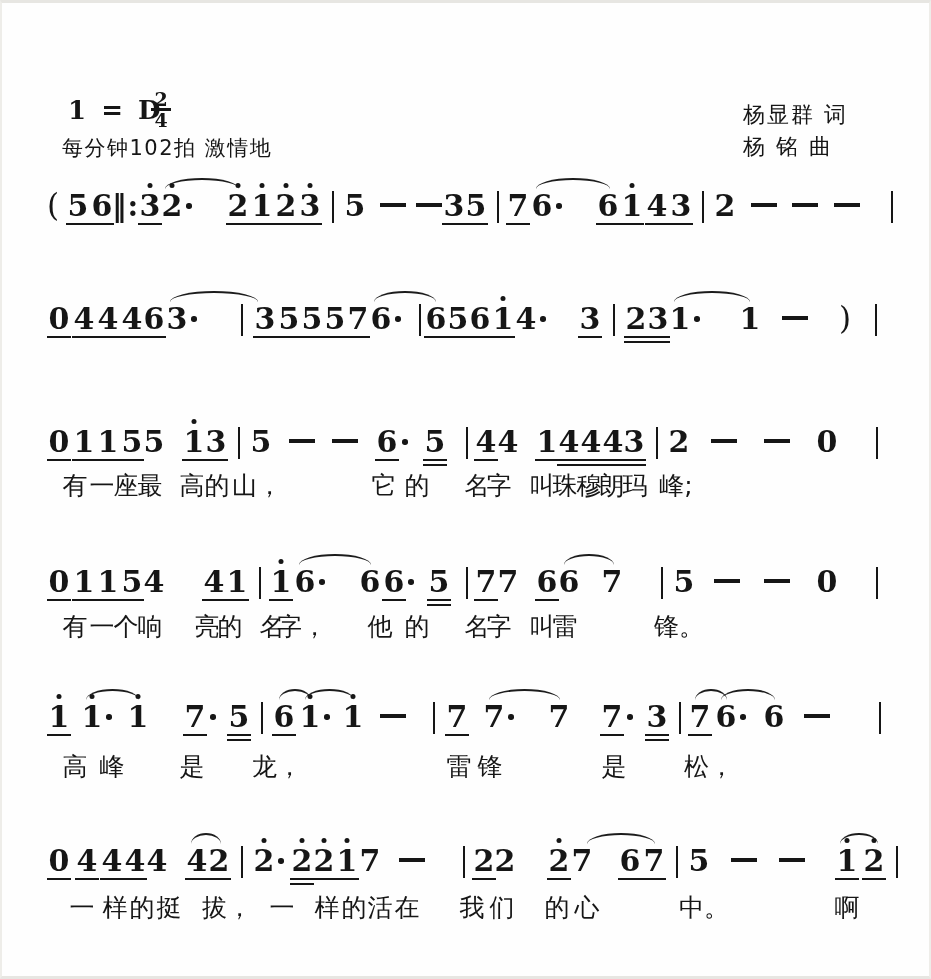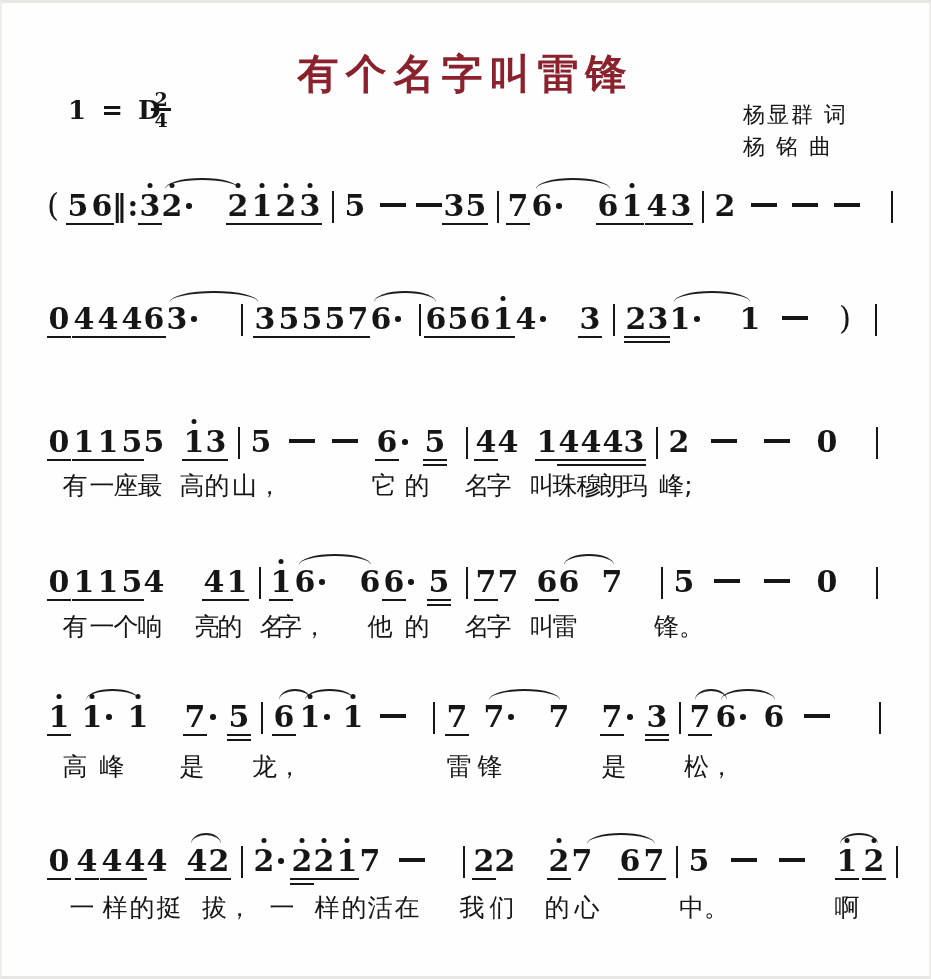--- a/index.html
+++ b/index.html
@@ -23,23 +23,23 @@
   .augdot{position:absolute;width:5.5px;height:5.5px;border-radius:50%;background:#161616}
   .rep{position:absolute;font-family:"DejaVu Serif",serif;font-weight:700;font-size:29px;line-height:32px;letter-spacing:1px}
   .paren{position:absolute;font-family:"DejaVu Serif",serif;font-size:31px;line-height:34px}
   .slur{position:absolute;height:11px;border-top:2.6px solid #1c1c1c;border-radius:50% 50% 0 0/100% 100% 0 0}
   .lyric{position:absolute;width:36px;text-align:center;font-size:25px;white-space:nowrap}
 </style>
 </head>
 <body>
 
 <div class="page">
-  <div class="title">有个名字叫雷锋</div>
   <div class="keysig">1 = D</div>
   <div class="fraction">
     <span>2</span>
     <span class="fbar"></span>
     <span>4</span>
   </div>
+  <div class="tempo">每分钟102拍  激情地</div>
   <div class="credit1">杨显群 词</div>
   <div class="credit2">杨 铭 曲</div>
   <div class="score"><span class="" style="position: static;"><span class="paren" style="left: 45px; top: 185px;">(</span><span class="tok" style="left: 62px; top: 187px;">5<span class="ul ul0"></span></span><span class="tok" style="left: 86px; top: 187px;">6<span class="ul ul0"></span></span><span class="rep" style="left: 110px; top: 187px;">‖:</span><span class="tok" style="left: 134px; top: 187px;">3<span class="od"></span><span class="ul ul0"></span></span><span class="tok" style="left: 156px; top: 187px;">2<span class="od"></span></span><span class="augdot" style="left: 184.3px; top: 200px;"></span><span class="tok" style="left: 222px; top: 187px;">2<span class="od"></span><span class="ul ul0"></span></span><span class="tok" style="left: 246px; top: 187px;">1<span class="od"></span><span class="ul ul0"></span></span><span class="tok" style="left: 270px; top: 187px;">2<span class="od"></span><span class="ul ul0"></span></span><span class="tok" style="left: 294px; top: 187px;">3<span class="od"></span><span class="ul ul0"></span></span><span class="barline" style="left: 329.7px; top: 188px;"></span><span class="tok" style="left: 339px; top: 187px;">5</span><span class="dashline" style="left: 378px; top: 200px;"></span><span class="dashline" style="left: 414px; top: 200px;"></span><span class="tok" style="left: 438px; top: 187px;">3<span class="ul ul0"></span></span><span class="tok" style="left: 460px; top: 187px;">5<span class="ul ul0"></span></span><span class="barline" style="left: 494.7px; top: 188px;"></span><span class="tok" style="left: 502px; top: 187px;">7<span class="ul ul0"></span></span><span class="tok" style="left: 526px; top: 187px;">6</span><span class="augdot" style="left: 554.3px; top: 200px;"></span><span class="tok" style="left: 592px; top: 187px;">6<span class="ul ul0"></span></span><span class="tok" style="left: 616px; top: 187px;">1<span class="od"></span><span class="ul ul0"></span></span><span class="tok" style="left: 641px; top: 187px;">4<span class="ul ul0"></span></span><span class="tok" style="left: 665px; top: 187px;">3<span class="ul ul0"></span></span><span class="barline" style="left: 699.7px; top: 188px;"></span><span class="tok" style="left: 709px; top: 187px;">2</span><span class="dashline" style="left: 749px; top: 200px;"></span><span class="dashline" style="left: 790px; top: 200px;"></span><span class="dashline" style="left: 832px; top: 200px;"></span><span class="barline" style="left: 888.7px; top: 188px;"></span><span class="slur" style="left: 163px; width: 74px; top: 175px;"></span><span class="slur" style="left: 534px; width: 74px; top: 175px;"></span></span><span class="" style="position: static;"><span class="tok" style="left: 43px; top: 300px;">0<span class="ul ul0"></span></span><span class="tok" style="left: 68px; top: 300px;">4<span class="ul ul0"></span></span><span class="tok" style="left: 92px; top: 300px;">4<span class="ul ul0"></span></span><span class="tok" style="left: 116px; top: 300px;">4<span class="ul ul0"></span></span><span class="tok" style="left: 138px; top: 300px;">6<span class="ul ul0"></span></span><span class="tok" style="left: 161px; top: 300px;">3</span><span class="augdot" style="left: 189.3px; top: 313px;"></span><span class="barline" style="left: 238.7px; top: 301px;"></span><span class="tok" style="left: 249px; top: 300px;">3<span class="ul ul0"></span></span><span class="tok" style="left: 273px; top: 300px;">5<span class="ul ul0"></span></span><span class="tok" style="left: 296px; top: 300px;">5<span class="ul ul0"></span></span><span class="tok" style="left: 319px; top: 300px;">5<span class="ul ul0"></span></span><span class="tok" style="left: 342px; top: 300px;">7<span class="ul ul0"></span></span><span class="tok" style="left: 365px; top: 300px;">6</span><span class="augdot" style="left: 393.3px; top: 313px;"></span><span class="barline" style="left: 416.7px; top: 301px;"></span><span class="tok" style="left: 420px; top: 300px;">6<span class="ul ul0"></span></span><span class="tok" style="left: 442px; top: 300px;">5<span class="ul ul0"></span></span><span class="tok" style="left: 464px; top: 300px;">6<span class="ul ul0"></span></span><span class="tok" style="left: 487px; top: 300px;">1<span class="od"></span><span class="ul ul0"></span></span><span class="tok" style="left: 510px; top: 300px;">4</span><span class="augdot" style="left: 538.3px; top: 313px;"></span><span class="tok" style="left: 574px; top: 300px;">3<span class="ul ul0"></span></span><span class="barline" style="left: 610.7px; top: 301px;"></span><span class="tok" style="left: 620px; top: 300px;">2<span class="ul ul0"></span><span class="ul ul1"></span></span><span class="tok" style="left: 642px; top: 300px;">3<span class="ul ul0"></span><span class="ul ul1"></span></span><span class="tok" style="left: 664px; top: 300px;">1</span><span class="augdot" style="left: 692.3px; top: 313px;"></span><span class="tok" style="left: 734px; top: 300px;">1</span><span class="dashline" style="left: 780px; top: 313px;"></span><span class="paren" style="left: 837px; top: 298px;">)</span><span class="barline" style="left: 872.7px; top: 301px;"></span><span class="slur" style="left: 168px; width: 88px; top: 288px;"></span><span class="slur" style="left: 372px; width: 62px; top: 288px;"></span><span class="slur" style="left: 672px; width: 76px; top: 288px;"></span></span><span class="" style="position: static;"><span class="tok" style="left: 43px; top: 423px;">0<span class="ul ul0"></span></span><span class="tok" style="left: 68px; top: 423px;">1<span class="ul ul0"></span></span><span class="tok" style="left: 92px; top: 423px;">1<span class="ul ul0"></span></span><span class="tok" style="left: 116px; top: 423px;">5<span class="ul ul0"></span></span><span class="tok" style="left: 138px; top: 423px;">5</span><span class="tok" style="left: 178px; top: 423px;">1<span class="od"></span><span class="ul ul0"></span></span><span class="tok" style="left: 200px; top: 423px;">3<span class="ul ul0"></span></span><span class="barline" style="left: 235.7px; top: 424px;"></span><span class="tok" style="left: 245px; top: 423px;">5</span><span class="dashline" style="left: 287px; top: 436px;"></span><span class="dashline" style="left: 330px; top: 436px;"></span><span class="tok" style="left: 371px; top: 423px;">6<span class="ul ul0"></span></span><span class="augdot" style="left: 400.3px; top: 436px;"></span><span class="tok" style="left: 419px; top: 423px;">5<span class="ul ul0"></span><span class="ul ul1"></span></span><span class="barline" style="left: 463.7px; top: 424px;"></span><span class="tok" style="left: 470px; top: 423px;">4<span class="ul ul0"></span></span><span class="tok" style="left: 492px; top: 423px;">4</span><span class="tok" style="left: 531px; top: 423px;">1<span class="ul ul0"></span></span><span class="tok" style="left: 553px; top: 423px;">4<span class="ul ul0"></span><span class="ul ul1"></span></span><span class="tok" style="left: 575px; top: 423px;">4<span class="ul ul0"></span><span class="ul ul1"></span></span><span class="tok" style="left: 597px; top: 423px;">4<span class="ul ul0"></span><span class="ul ul1"></span></span><span class="tok" style="left: 618px; top: 423px;">3<span class="ul ul0"></span><span class="ul ul1"></span></span><span class="barline" style="left: 653.7px; top: 424px;"></span><span class="tok" style="left: 663px; top: 423px;">2</span><span class="dashline" style="left: 709px; top: 436px;"></span><span class="dashline" style="left: 762px; top: 436px;"></span><span class="tok" style="left: 811px; top: 423px;">0</span><span class="barline" style="left: 873.7px; top: 424px;"></span><span class="lyric" style="left: 55px; top: 466px;">有</span><span class="lyric" style="left: 82px; top: 466px;">一</span><span class="lyric" style="left: 106px; top: 466px;">座</span><span class="lyric" style="left: 130px; top: 466px;">最</span><span class="lyric" style="left: 172px; top: 466px;">高</span><span class="lyric" style="left: 197px; top: 466px;">的</span><span class="lyric" style="left: 230px; top: 466px;">山，</span><span class="lyric" style="left: 364px; top: 466px;">它</span><span class="lyric" style="left: 397px; top: 466px;">的</span><span class="lyric" style="left: 457px; top: 466px;">名</span><span class="lyric" style="left: 479px; top: 466px;">字</span><span class="lyric" style="left: 522px; top: 466px;">叫</span><span class="lyric" style="left: 545px; top: 466px;">珠</span><span class="lyric" style="left: 569px; top: 466px;">穆</span><span class="lyric" style="left: 592px; top: 466px;">朗</span><span class="lyric" style="left: 615px; top: 466px;">玛</span><span class="lyric" style="left: 656px; top: 466px;">峰;</span></span><span class="" style="position: static;"><span class="tok" style="left: 43px; top: 563px;">0<span class="ul ul0"></span></span><span class="tok" style="left: 68px; top: 563px;">1<span class="ul ul0"></span></span><span class="tok" style="left: 92px; top: 563px;">1<span class="ul ul0"></span></span><span class="tok" style="left: 116px; top: 563px;">5<span class="ul ul0"></span></span><span class="tok" style="left: 138px; top: 563px;">4</span><span class="tok" style="left: 198px; top: 563px;">4<span class="ul ul0"></span></span><span class="tok" style="left: 221px; top: 563px;">1<span class="ul ul0"></span></span><span class="barline" style="left: 256.7px; top: 564px;"></span><span class="tok" style="left: 265px; top: 563px;">1<span class="od"></span><span class="ul ul0"></span></span><span class="tok" style="left: 289px; top: 563px;">6</span><span class="augdot" style="left: 317.3px; top: 576px;"></span><span class="tok" style="left: 354px; top: 563px;">6</span><span class="tok" style="left: 378px; top: 563px;">6<span class="ul ul0"></span></span><span class="augdot" style="left: 406.3px; top: 576px;"></span><span class="tok" style="left: 423px; top: 563px;">5<span class="ul ul0"></span><span class="ul ul1"></span></span><span class="barline" style="left: 463.7px; top: 564px;"></span><span class="tok" style="left: 470px; top: 563px;">7<span class="ul ul0"></span></span><span class="tok" style="left: 492px; top: 563px;">7</span><span class="tok" style="left: 531px; top: 563px;">6<span class="ul ul0"></span></span><span class="tok" style="left: 553px; top: 563px;">6</span><span class="tok" style="left: 596px; top: 563px;">7</span><span class="barline" style="left: 658.7px; top: 564px;"></span><span class="tok" style="left: 668px; top: 563px;">5</span><span class="dashline" style="left: 712px; top: 576px;"></span><span class="dashline" style="left: 762px; top: 576px;"></span><span class="tok" style="left: 811px; top: 563px;">0</span><span class="barline" style="left: 873.7px; top: 564px;"></span><span class="slur" style="left: 297px; width: 72px; top: 551px;"></span><span class="slur" style="left: 562px; width: 50px; top: 551px;"></span><span class="lyric" style="left: 55px; top: 607px;">有</span><span class="lyric" style="left: 82px; top: 607px;">一</span><span class="lyric" style="left: 106px; top: 607px;">个</span><span class="lyric" style="left: 130px; top: 607px;">响</span><span class="lyric" style="left: 187px; top: 607px;">亮</span><span class="lyric" style="left: 210px; top: 607px;">的</span><span class="lyric" style="left: 252px; top: 607px;">名</span><span class="lyric" style="left: 275px; top: 607px;">字，</span><span class="lyric" style="left: 360px; top: 607px;">他</span><span class="lyric" style="left: 397px; top: 607px;">的</span><span class="lyric" style="left: 457px; top: 607px;">名</span><span class="lyric" style="left: 479px; top: 607px;">字</span><span class="lyric" style="left: 522px; top: 607px;">叫</span><span class="lyric" style="left: 545px; top: 607px;">雷</span><span class="lyric" style="left: 652px; top: 607px;">锋。</span></span><span class="" style="position: static;"><span class="tok" style="left: 43px; top: 698px;">1<span class="od"></span><span class="ul ul0"></span></span><span class="tok" style="left: 76px; top: 698px;">1<span class="od"></span></span><span class="augdot" style="left: 104.3px; top: 711px;"></span><span class="tok" style="left: 122px; top: 698px;">1<span class="od"></span></span><span class="tok" style="left: 179px; top: 698px;">7<span class="ul ul0"></span></span><span class="augdot" style="left: 208.3px; top: 711px;"></span><span class="tok" style="left: 223px; top: 698px;">5<span class="ul ul0"></span><span class="ul ul1"></span></span><span class="barline" style="left: 258.7px; top: 699px;"></span><span class="tok" style="left: 268px; top: 698px;">6<span class="ul ul0"></span></span><span class="tok" style="left: 294px; top: 698px;">1<span class="od"></span></span><span class="augdot" style="left: 322.3px; top: 711px;"></span><span class="tok" style="left: 337px; top: 698px;">1<span class="od"></span></span><span class="dashline" style="left: 378px; top: 711px;"></span><span class="barline" style="left: 430.7px; top: 699px;"></span><span class="tok" style="left: 441px; top: 698px;">7<span class="ul ul0"></span></span><span class="tok" style="left: 478px; top: 698px;">7</span><span class="augdot" style="left: 506.3px; top: 711px;"></span><span class="tok" style="left: 543px; top: 698px;">7</span><span class="tok" style="left: 596px; top: 698px;">7<span class="ul ul0"></span></span><span class="augdot" style="left: 625.3px; top: 711px;"></span><span class="tok" style="left: 641px; top: 698px;">3<span class="ul ul0"></span><span class="ul ul1"></span></span><span class="barline" style="left: 676.7px; top: 699px;"></span><span class="tok" style="left: 684px; top: 698px;">7<span class="ul ul0"></span></span><span class="tok" style="left: 710px; top: 698px;">6</span><span class="augdot" style="left: 738.3px; top: 711px;"></span><span class="tok" style="left: 758px; top: 698px;">6</span><span class="dashline" style="left: 802px; top: 711px;"></span><span class="barline" style="left: 876.7px; top: 699px;"></span><span class="slur" style="left: 84px; width: 53px; top: 686px;"></span><span class="slur" style="left: 277px; width: 32px; top: 686px;"></span><span class="slur" style="left: 303px; width: 49px; top: 686px;"></span><span class="slur" style="left: 487px; width: 71px; top: 686px;"></span><span class="slur" style="left: 693px; width: 32px; top: 686px;"></span><span class="slur" style="left: 719px; width: 54px; top: 686px;"></span><span class="lyric" style="left: 55px; top: 747px;">高</span><span class="lyric" style="left: 92px; top: 747px;">峰</span><span class="lyric" style="left: 172px; top: 747px;">是</span><span class="lyric" style="left: 250px; top: 747px;">龙，</span><span class="lyric" style="left: 439px; top: 747px;">雷</span><span class="lyric" style="left: 470px; top: 747px;">锋</span><span class="lyric" style="left: 594px; top: 747px;">是</span><span class="lyric" style="left: 682px; top: 747px;">松，</span></span><span class="" style="position: static;"><span class="tok" style="left: 43px; top: 842px;">0<span class="ul ul0"></span></span><span class="tok" style="left: 71px; top: 842px;">4<span class="ul ul0"></span></span><span class="tok" style="left: 96px; top: 842px;">4<span class="ul ul0"></span></span><span class="tok" style="left: 119px; top: 842px;">4<span class="ul ul0"></span></span><span class="tok" style="left: 141px; top: 842px;">4</span><span class="tok" style="left: 181px; top: 842px;">4<span class="ul ul0"></span></span><span class="tok" style="left: 203px; top: 842px;">2<span class="ul ul0"></span></span><span class="barline" style="left: 238.7px; top: 843px;"></span><span class="tok" style="left: 248px; top: 842px;">2<span class="od"></span></span><span class="augdot" style="left: 276.3px; top: 855px;"></span><span class="tok" style="left: 286px; top: 842px;">2<span class="od"></span><span class="ul ul0"></span><span class="ul ul1"></span></span><span class="tok" style="left: 308px; top: 842px;">2<span class="od"></span><span class="ul ul0"></span></span><span class="tok" style="left: 331px; top: 842px;">1<span class="od"></span><span class="ul ul0"></span></span><span class="tok" style="left: 354px; top: 842px;">7</span><span class="dashline" style="left: 397px; top: 855px;"></span><span class="barline" style="left: 460.7px; top: 843px;"></span><span class="tok" style="left: 468px; top: 842px;">2<span class="ul ul0"></span></span><span class="tok" style="left: 489px; top: 842px;">2</span><span class="tok" style="left: 543px; top: 842px;">2<span class="od"></span><span class="ul ul0"></span></span><span class="tok" style="left: 566px; top: 842px;">7</span><span class="tok" style="left: 614px; top: 842px;">6<span class="ul ul0"></span></span><span class="tok" style="left: 638px; top: 842px;">7<span class="ul ul0"></span></span><span class="barline" style="left: 673.7px; top: 843px;"></span><span class="tok" style="left: 683px; top: 842px;">5</span><span class="dashline" style="left: 729px; top: 855px;"></span><span class="dashline" style="left: 777px; top: 855px;"></span><span class="tok" style="left: 831px; top: 842px;">1<span class="od"></span><span class="ul ul0"></span></span><span class="tok" style="left: 858px; top: 842px;">2<span class="od"></span><span class="ul ul0"></span></span><span class="barline" style="left: 893.7px; top: 843px;"></span><span class="slur" style="left: 189px; width: 30px; top: 830px;"></span><span class="slur" style="left: 585px; width: 68px; top: 830px;"></span><span class="slur" style="left: 838px; width: 38px; top: 830px;"></span><span class="lyric" style="left: 62px; top: 888px;">一</span><span class="lyric" style="left: 95px; top: 888px;">样</span><span class="lyric" style="left: 122px; top: 888px;">的</span><span class="lyric" style="left: 149px; top: 888px;">挺</span><span class="lyric" style="left: 200px; top: 888px;">拔，</span><span class="lyric" style="left: 262px; top: 888px;">一</span><span class="lyric" style="left: 307px; top: 888px;">样</span><span class="lyric" style="left: 334px; top: 888px;">的</span><span class="lyric" style="left: 360px; top: 888px;">活</span><span class="lyric" style="left: 387px; top: 888px;">在</span><span class="lyric" style="left: 452px; top: 888px;">我</span><span class="lyric" style="left: 482px; top: 888px;">们</span><span class="lyric" style="left: 537px; top: 888px;">的</span><span class="lyric" style="left: 567px; top: 888px;">心</span><span class="lyric" style="left: 677px; top: 888px;">中。</span><span class="lyric" style="left: 827px; top: 888px;">啊</span></span></div>
 </div>
 
 </body></html>

